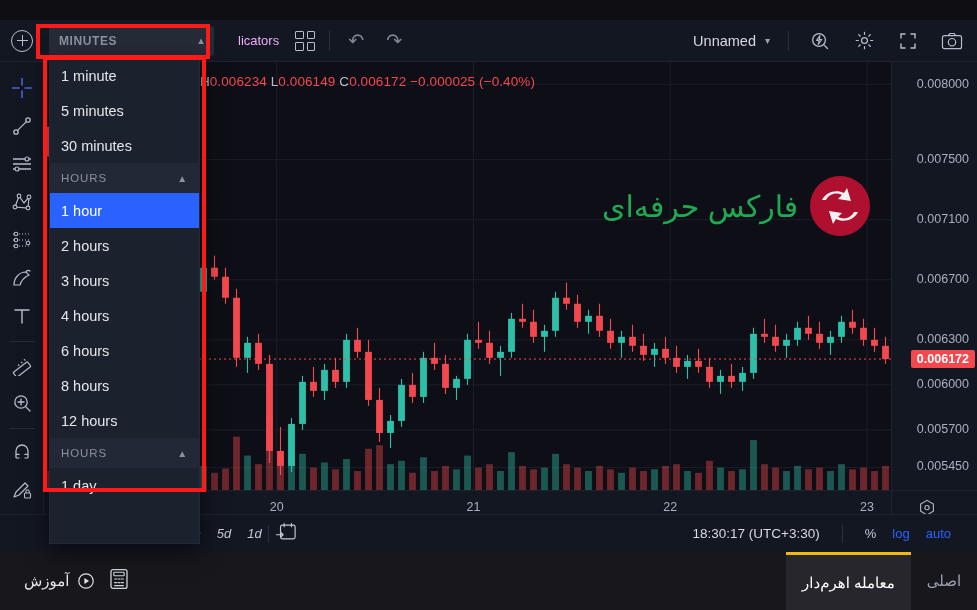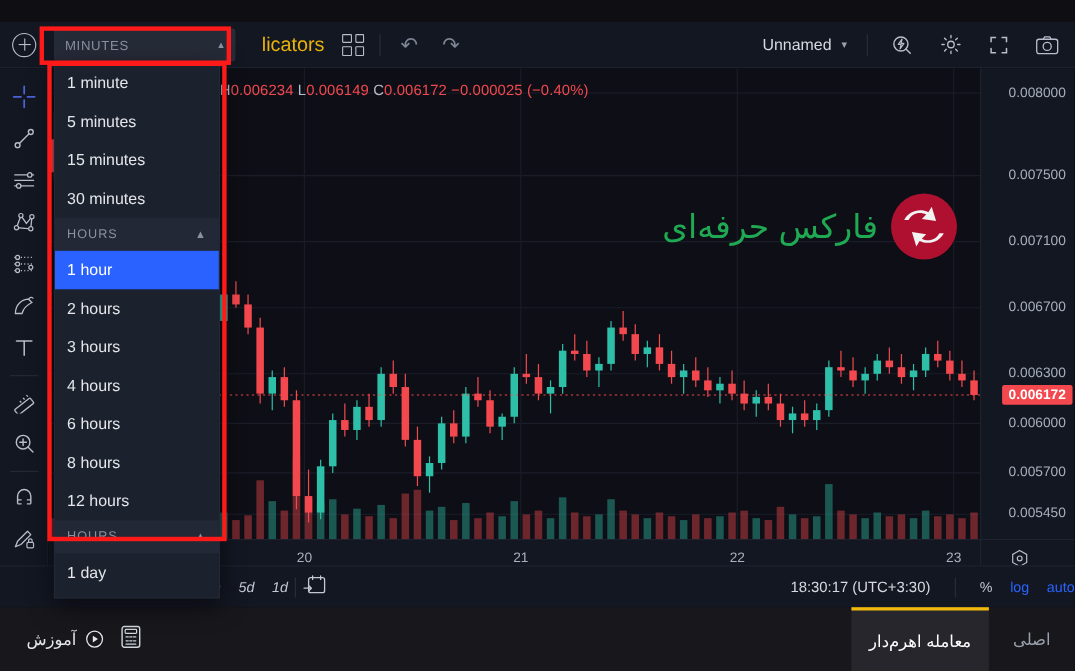--- a/index.html
+++ b/index.html
@@ -39,26 +39,26 @@
   .circle-plus:before, .circle-plus:after {
     content: ""; position: absolute; background: #b8bdc9;
   }
   .circle-plus:before { left: 4.5px; top: 9.6px; width: 11px; height: 1.4px; }
   .circle-plus:after  { top: 4.5px; left: 9.6px; height: 11px; width: 1.4px; }
 
   .tf-select {
     margin-left: 5px; width: 165px; height: 30px;
     background: #262b38; border-radius: 3px;
     display: flex; align-items: center; padding: 0 10px;
-    font-size: 12px; letter-spacing: .6px; color: #8b91a0;
+    font-size: 12px; letter-spacing: .6px; color: #8b91a0; font-weight: bold;
   }
   .tf-select .chev { margin-left: auto; font-size: 10px; color: #8b91a0; }
 
   .tb-indicators {
-    margin-left: 24px; color: #eab308; font-size: 18px; white-space: nowrap;
+    margin-left: 24px; color: #f0abfc; font-size: 13px; white-space: nowrap;
   }
   .grid-icon {
     margin-left: 16px; width: 20px; height: 20px;
     display: grid; grid-template-columns: 1fr 1fr; grid-template-rows: 1fr 1fr;
     gap: 3px;
   }
   .grid-icon i { border: 1.3px solid #b8bdc9; border-radius: 1px; display: block; }
   .tb-div {
     margin-left: 14px; width: 1px; height: 20px; background: #2a2f3d;
   }
@@ -156,21 +156,21 @@
   .statusbar {
     position: absolute; left: 0; top: 514px; width: 977px; height: 38px;
     background: #131722; border-top: 1px solid #1f2330;
     display: flex; align-items: center; color: #c3c8d4; font-size: 13px;
   }
   .sb-left { display: flex; align-items: center; padding-left: 190px; gap: 16px; }
   .sb-left span { cursor: default; font-style: italic; }
   .sb-div { width: 1px; height: 18px; background: #2a2f3d; margin: 0 6px; }
   .sb-right {
     margin-left: auto; display: flex; align-items: center; gap: 16px;
-    padding-right: 0;
+    padding-right: 26px;
   }
   .sb-time { color: #d6d9e0; font-size: 13.5px; }
   .sb-pct { color: #c3c8d4; }
   .sb-log, .sb-auto { color: #2962ff; }
 
   
   .bottomnav {
     position: absolute; left: 0; top: 552px; width: 977px; height: 58px;
     background: #17171c; display: flex; align-items: stretch; padding-left: 12px;
   }
@@ -179,21 +179,21 @@
   }
   .bn-edu { display: flex; align-items: center; gap: 7px; color: #e4e6ea; font-size: 15px; }
   .bn-spacer { flex: 1; }
   .bn-tab {
     width: 125px; display: flex; align-items: center; justify-content: center;
     color: #e8eaee; font-size: 15px; direction: rtl;
   }
   .bn-tab.active {
     background: #26262c; border-top: 3px solid #f0b90b; color: #ffffff;
   }
-  .bn-tab.plain { width: 78px; color: #9aa0ae; }
+  .bn-tab.plain { width: 66px; color: #9aa0ae; }
 
   
   .dd {
     position: absolute; left: 49px; top: 57px; width: 151px; height: 487px;
     background: #1c212e; border: 1px solid #232836;
     box-shadow: 0 6px 22px rgba(0,0,0,.6); z-index: 40; overflow: hidden;
   }
   .dd-item {
     height: 35px; display: flex; align-items: center; padding-left: 11px;
     color: #e4e6ea; font-size: 14.5px;
@@ -705,21 +705,20 @@
       </div>
     </div>
     <div class="bn-spacer"></div>
     <div class="bn-tab active">معامله اهرم‌دار</div>
     <div class="bn-tab plain">اصلی</div>
   </div>
 
   <div class="dd" id="dropdown">
       <div class="dd-item">1 minute</div>
       <div class="dd-item">5 minutes</div>
-      <div class="dd-item">15 minutes</div>
       <div class="dd-item">30 minutes</div>
       <div class="dd-group">
         <span>HOURS</span>
         <span class="chev">▲</span>
       </div>
       <div class="dd-item sel">1 hour</div>
       <div class="dd-item">2 hours</div>
       <div class="dd-item">3 hours</div>
       <div class="dd-item">4 hours</div>
       <div class="dd-item">6 hours</div>

